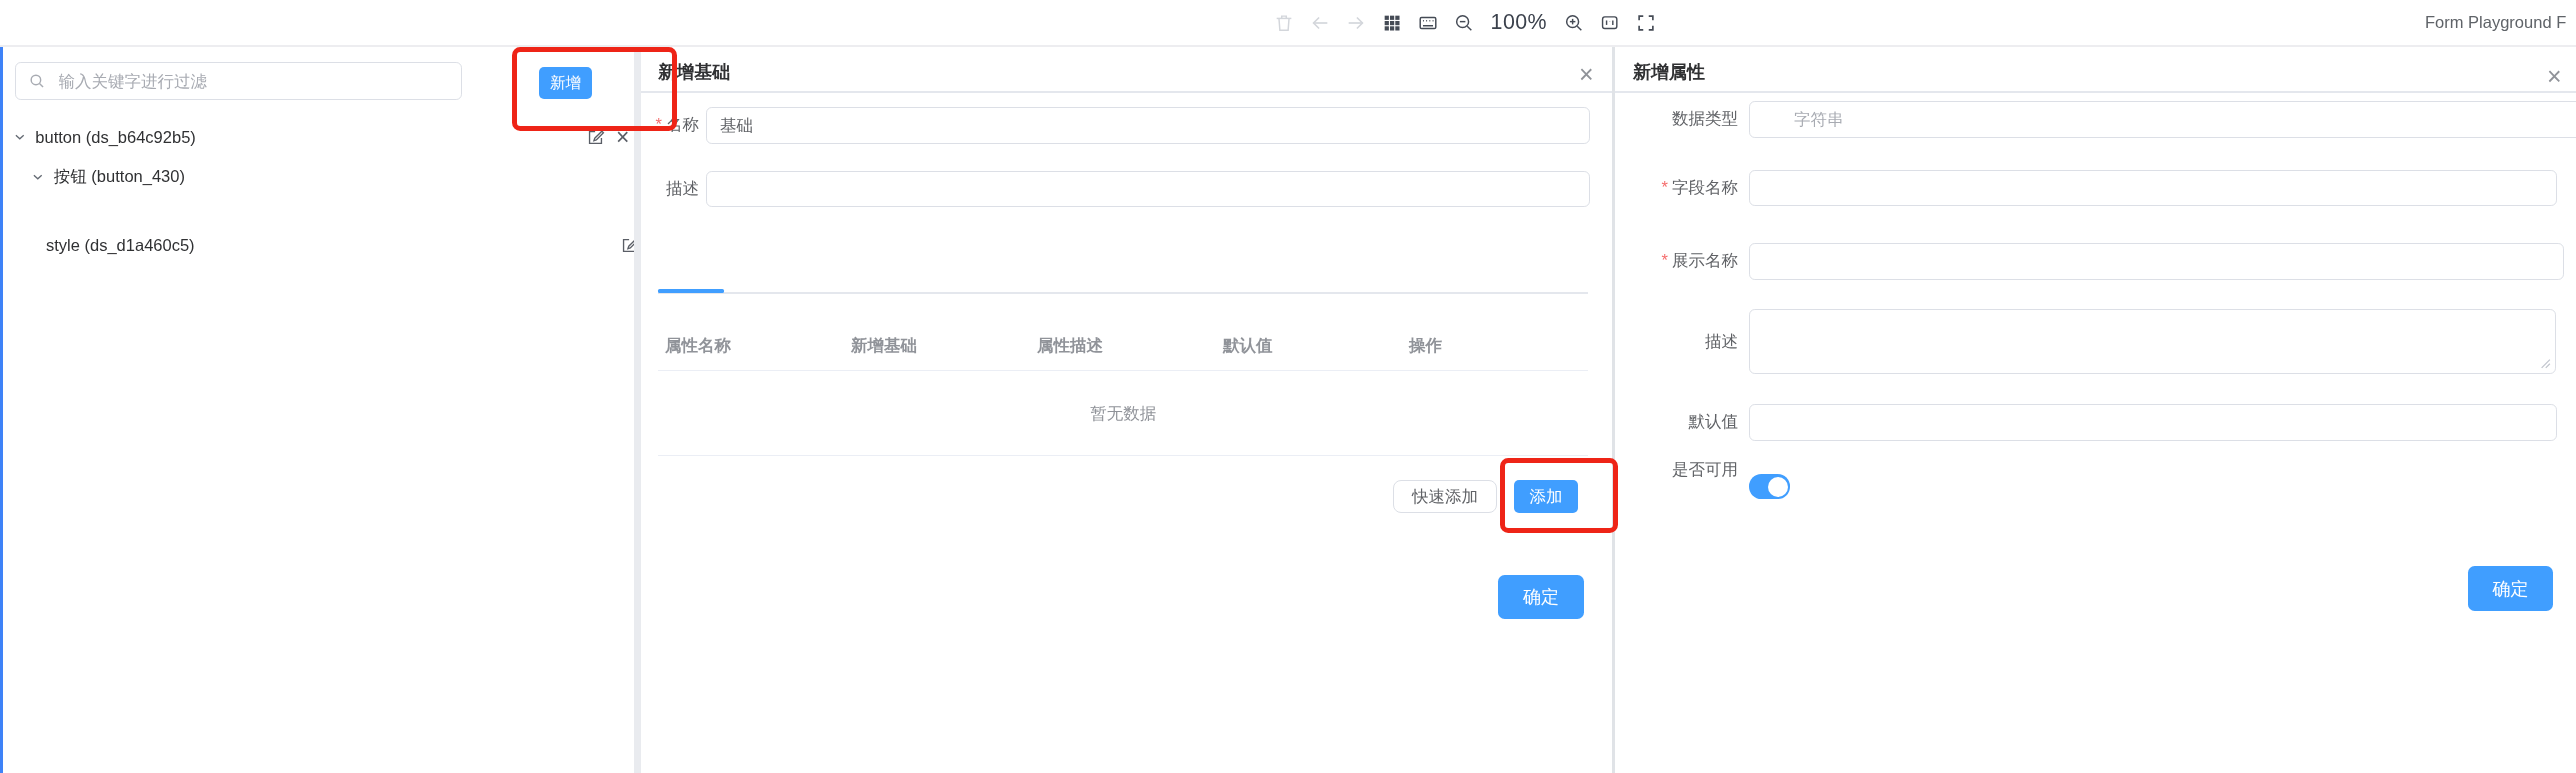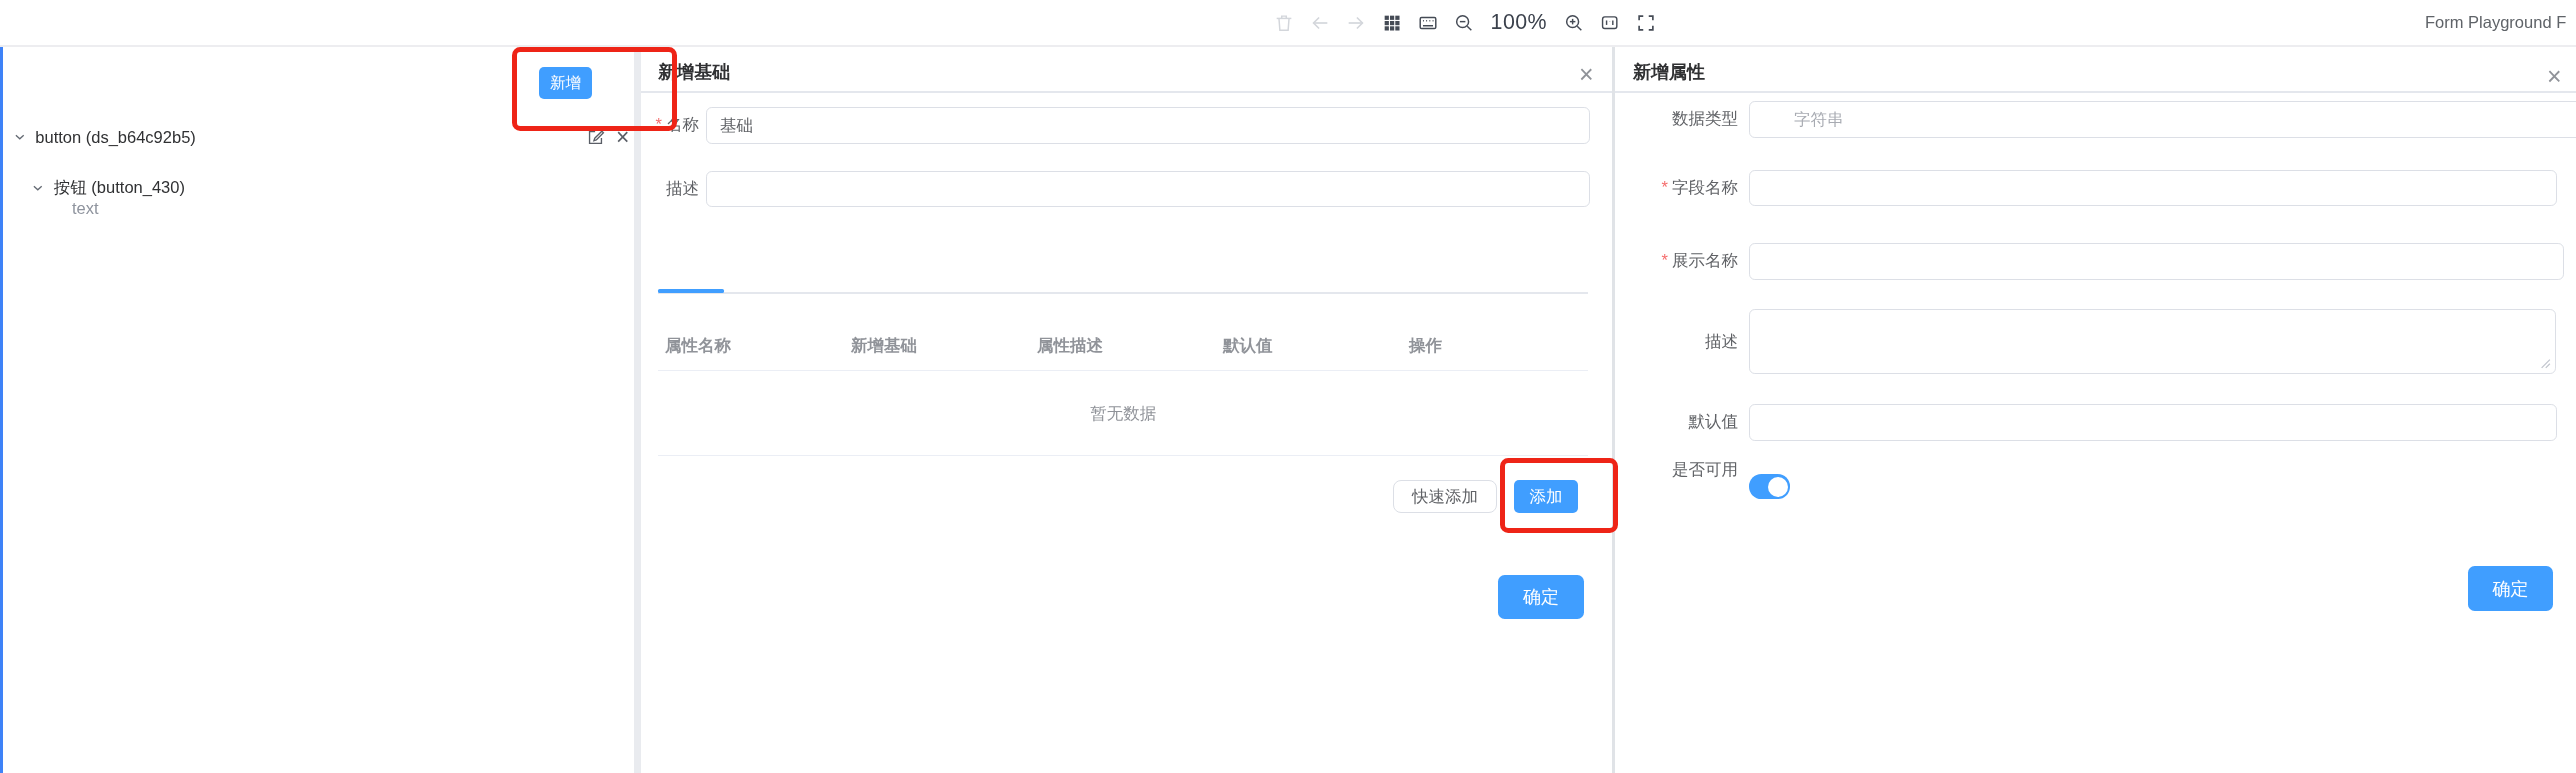--- a/index.html
+++ b/index.html
@@ -146,53 +146,71 @@
           <path d="M9 19.5H4.5V15"></path>
           <path d="M15 19.5h4.5V15"></path>
         </svg>
     </button>
   </div>
   <div class="abs product-label">Form Playground F</div>
 </div>
 <div class="abs topbar-divider"></div>
 
 <div class="abs left-panel">
+  <div class="abs search-box" style="left:15px;top:15px;">
+    <span>
+      <svg width="19" height="19" viewBox="0 0 24 24" fill="none" stroke="#a8abb2" stroke-width="1.8">
+          <circle cx="10" cy="10" r="6"></circle>
+          <path d="M14.5 14.5L19 19"></path>
+        </svg>
+    </span>
+    <input type="text" placeholder="输入关键字进行过滤" style="">
+  </div>
   <button class="abs btn-primary add-node-btn" style="left:539px;top:20px;">新增</button>
 
   <div class="abs tree-row" style="top:72px;padding-left:11.5px;">
     <span class="caret">
       <svg width="15.6" height="15.6" viewBox="0 0 24 24" fill="none" stroke="currentColor" stroke-width="2">
           <path d="M6 9.5l6 5.5 6-5.5"></path>
         </svg>
     </span>
     <span>button (ds_b64c92b5)</span>
     <span class="row-actions">
       <button class="icon-btn">
         <svg width="19" height="19" viewBox="0 0 24 24" fill="none" stroke="currentColor" stroke-width="1.7">
             <path d="M19.5 12.5v7h-15v-15h7"></path>
             <path d="M11 13l9-9 2 2-9 9-3 1z"></path>
           </svg>
       </button>
       <button class="icon-btn close-char">×</button>
     </span>
   </div>
 
-  <div class="abs tree-row" style="top:123px;padding-left:30px;">
+  <div class="abs tree-row" style="top:112px;padding-left:30px;">
     <span class="caret">
       <svg width="15.6" height="15.6" viewBox="0 0 24 24" fill="none" stroke="currentColor" stroke-width="2">
           <path d="M6 9.5l6 5.5 6-5.5"></path>
         </svg>
     </span>
     <span>按钮 (button_430)</span>
   </div>
 
-  <div class="abs tree-row" style="top:143px;padding-left:72px;">
-    <span class="muted">text</span>
-  </div>
-
+
+  <div class="abs tree-row" style="top:180px;padding-left:46px;">
+    <span>style (ds_d1a460c5)</span>
+    <span class="row-actions">
+      <button class="icon-btn">
+        <svg width="19" height="19" viewBox="0 0 24 24" fill="none" stroke="currentColor" stroke-width="1.7">
+            <path d="M19.5 12.5v7h-15v-15h7"></path>
+            <path d="M11 13l9-9 2 2-9 9-3 1z"></path>
+          </svg>
+      </button>
+      <button class="icon-btn close-char">×</button>
+    </span>
+  </div>
 </div>
 <div class="abs left-accent"></div>
 <div class="abs splitter"></div>
 
 <div class="abs" style="left:641px;top:47px;width:971px;height:726px;background:#fff;">
   <div class="abs dlg-title" style="left:17.3px;top:13px;">新增基础</div>
   <button class="abs dlg-close" style="left:938px;top:15px;">×</button>
   <div class="abs h-divider" style="left:0;top:44px;width:971px;"></div>
 
   <div class="abs form-label" style="left:0;top:60px;width:58px;height:35px;line-height:35px;">

